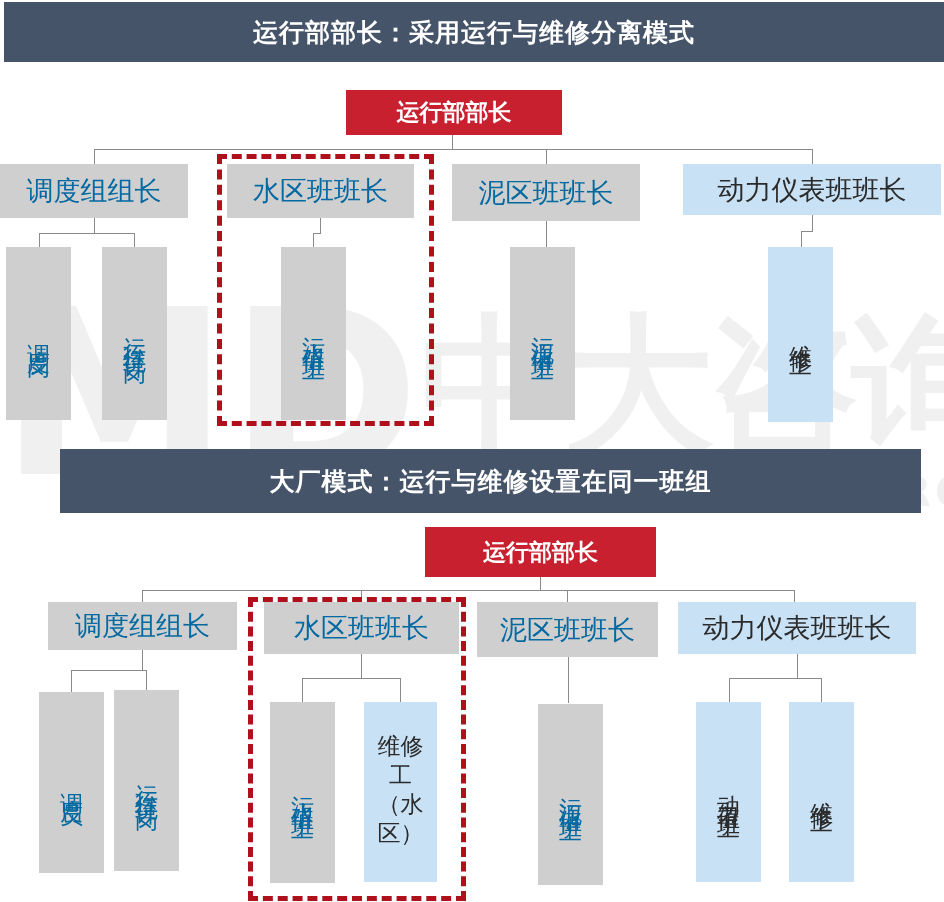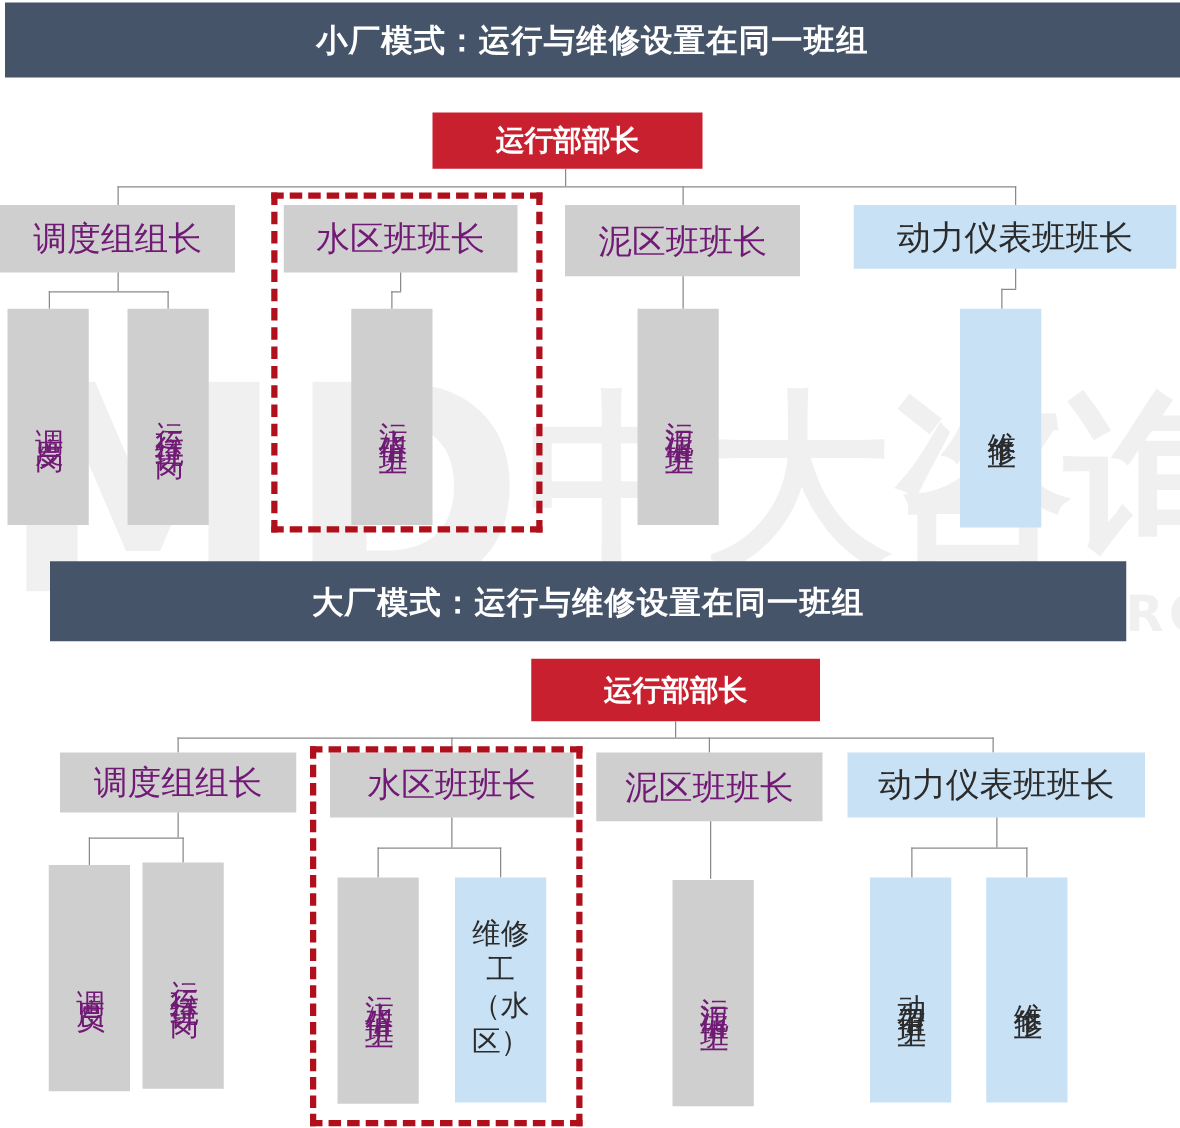--- a/index.html
+++ b/index.html
@@ -3,38 +3,38 @@
 <meta charset="utf-8">
 <style>
   html, body { margin:0; padding:0; }
   body { width:944px; height:902px; position:relative; background:#ffffff; overflow:hidden;
          font-family: "DejaVu Sans", "Liberation Sans", sans-serif; }
   .abs { position:absolute; box-sizing:border-box; }
   .banner { background:#465469; color:#ffffff; font-weight:bold; font-size:25px;
             display:flex; align-items:center; justify-content:center; letter-spacing:1px; }
   .root { background:#c8202f; color:#ffffff; font-weight:bold; font-size:23px;
           display:flex; align-items:center; justify-content:center; }
-  .grey { background:#d0cfcf; color:#701a75; }
+  .grey { background:#d0cfcf; color:#0369a1; }
   .blue { background:#c8e1f5; color:#2b2b2b; }
   .lead { font-size:27px; display:flex; align-items:center; justify-content:center; }
   .leaf { font-size:23px; display:flex; align-items:center; justify-content:center;
           writing-mode:vertical-rl; text-orientation:upright; letter-spacing:6px; line-height:1; }
   .leaf.wrap { writing-mode:horizontal-tb; text-align:center; line-height:29px; letter-spacing:0; padding:0 6px; }
   .line { background:#8a8a8a; }
   .dash { border:5px dashed #b0101c; }
   .wm { color:rgba(0,0,0,0.06); font-weight:bold; white-space:nowrap; }
 </style>
 </head>
 <body>
 
 <div class="abs wm" style="left:0;top:280px;font-size:230px;line-height:230px;">MD</div>
 <div class="abs wm" style="left:420px;top:300px;font-size:150px;line-height:170px;letter-spacing:-6px;">中大咨询</div>
 <div class="abs wm" style="left:520px;top:470px;font-size:40px;line-height:44px;letter-spacing:4px;">CONSULTING GROUP</div>
 
-<div class="abs banner" style="left:4px;top:2px;width:940px;height:60px;">小厂模式：运行与维修设置在同一班组</div>
+<div class="abs banner" style="left:4px;top:2px;width:940px;height:60px;">运行部部长：采用运行与维修分离模式</div>
 
 <div class="abs root" style="left:346px;top:90px;width:216px;height:45px;">运行部部长</div>
 
 <div class="abs line" style="left:452px;top:135px;width:1px;height:14px;"></div>
 <div class="abs line" style="left:94px;top:149px;width:719px;height:1px;"></div>
 <div class="abs line" style="left:94px;top:149px;width:1px;height:16px;"></div>
 <div class="abs line" style="left:546px;top:149px;width:1px;height:16px;"></div>
 <div class="abs line" style="left:812px;top:149px;width:1px;height:16px;"></div>
 
 <div class="abs grey lead" style="left:0;top:164px;width:188px;height:54px;">调度组组长</div>
@@ -58,21 +58,21 @@
 <div class="abs line" style="left:812px;top:215px;width:1px;height:16px;"></div>
 <div class="abs line" style="left:801px;top:231px;width:12px;height:1px;"></div>
 <div class="abs line" style="left:801px;top:231px;width:1px;height:16px;"></div>
 
 <div class="abs grey leaf" style="left:6px;top:247px;width:65px;height:173px;">调度岗</div>
 <div class="abs grey leaf" style="left:102px;top:247px;width:65px;height:173px;">运行统计岗</div>
 <div class="abs grey leaf" style="left:281px;top:247px;width:65px;height:173px;">污水值班工</div>
 <div class="abs grey leaf" style="left:510px;top:247px;width:65px;height:173px;">污泥值班工</div>
 <div class="abs blue leaf" style="left:768px;top:247px;width:65px;height:175px;">维修工</div>
 
-<div class="abs banner" style="left:40px;top:449px;width:861px;height:64px;">大厂模式：运行与维修设置在同一班组</div>
+<div class="abs banner" style="left:60px;top:449px;width:861px;height:64px;">大厂模式：运行与维修设置在同一班组</div>
 
 <div class="abs root" style="left:425px;top:527px;width:231px;height:50px;">运行部部长</div>
 
 <div class="abs line" style="left:540px;top:577px;width:1px;height:13px;"></div>
 <div class="abs line" style="left:142px;top:590px;width:653px;height:1px;"></div>
 <div class="abs line" style="left:142px;top:590px;width:1px;height:12px;"></div>
 <div class="abs line" style="left:361px;top:590px;width:1px;height:12px;"></div>
 <div class="abs line" style="left:567px;top:590px;width:1px;height:12px;"></div>
 <div class="abs line" style="left:794px;top:590px;width:1px;height:12px;"></div>
 

